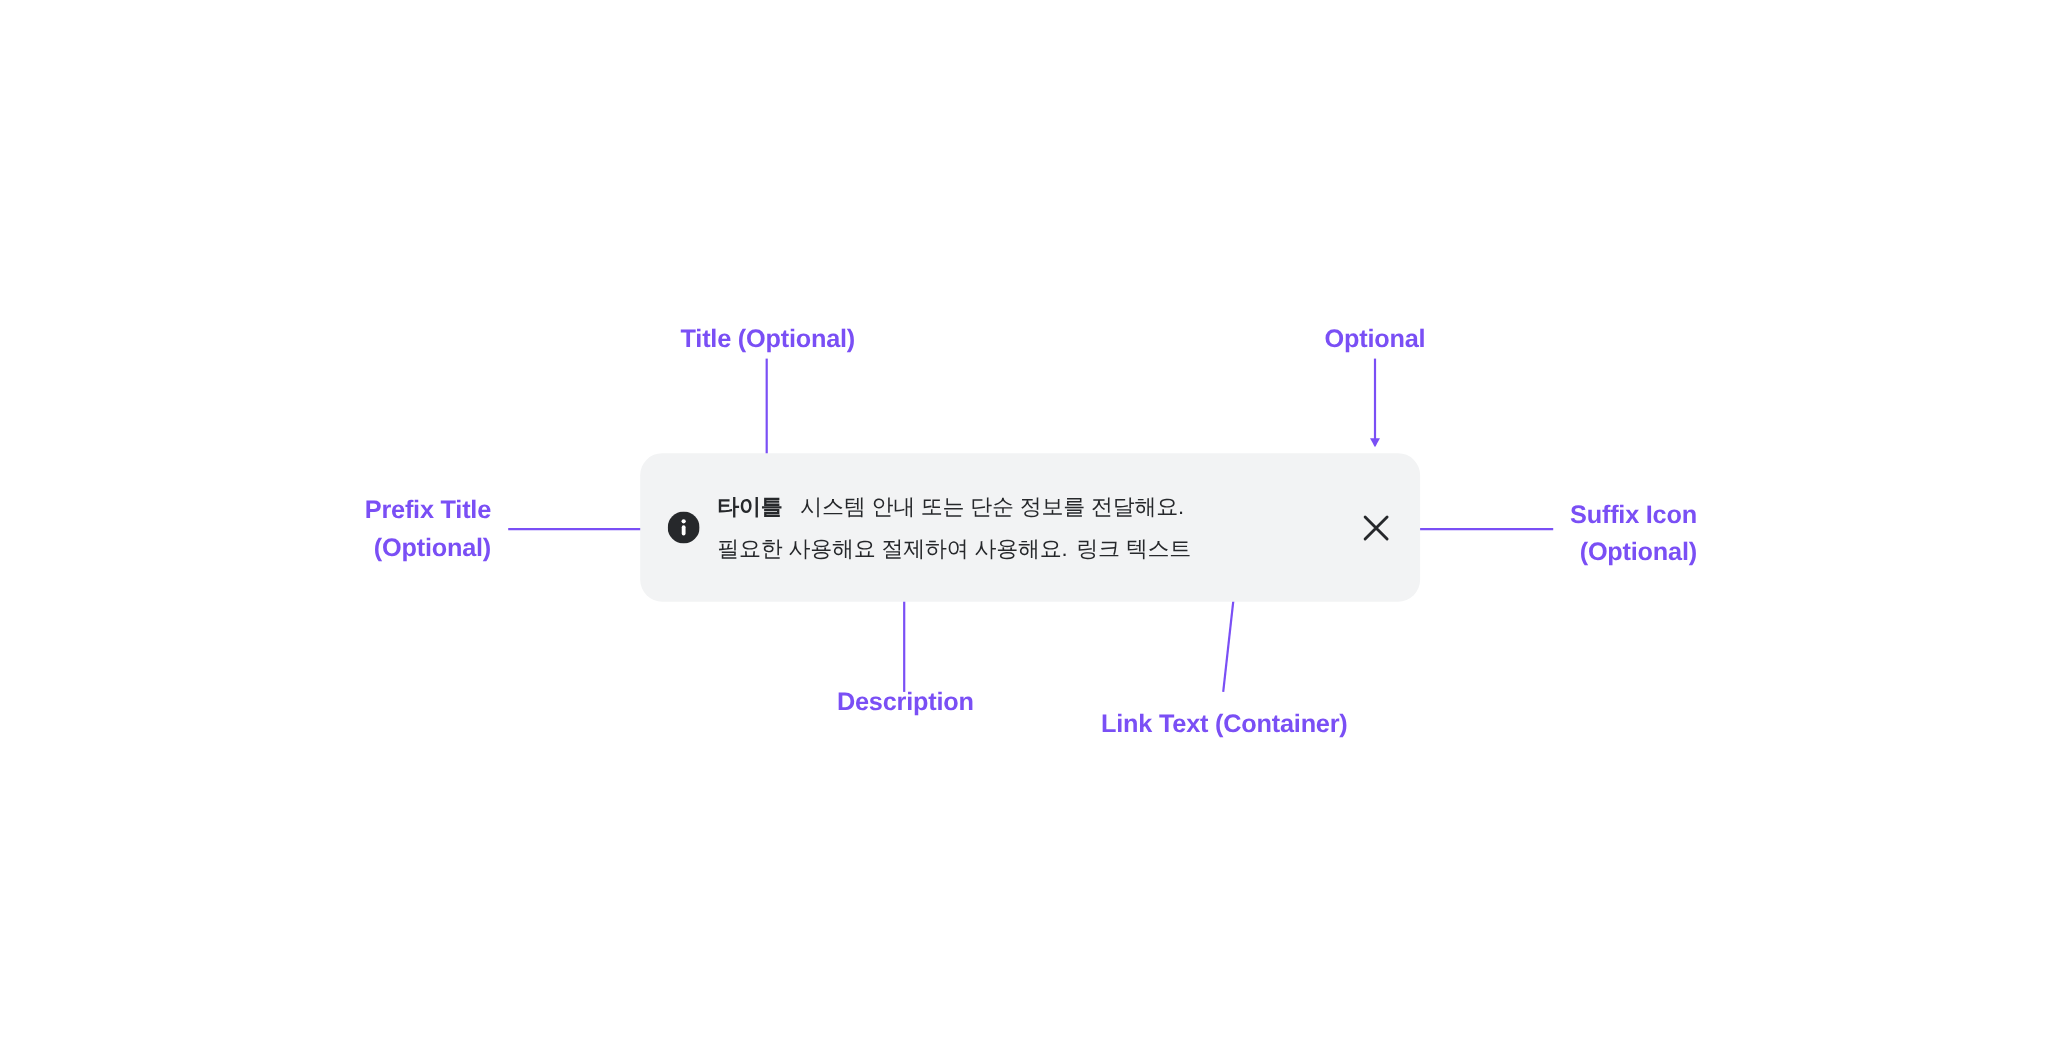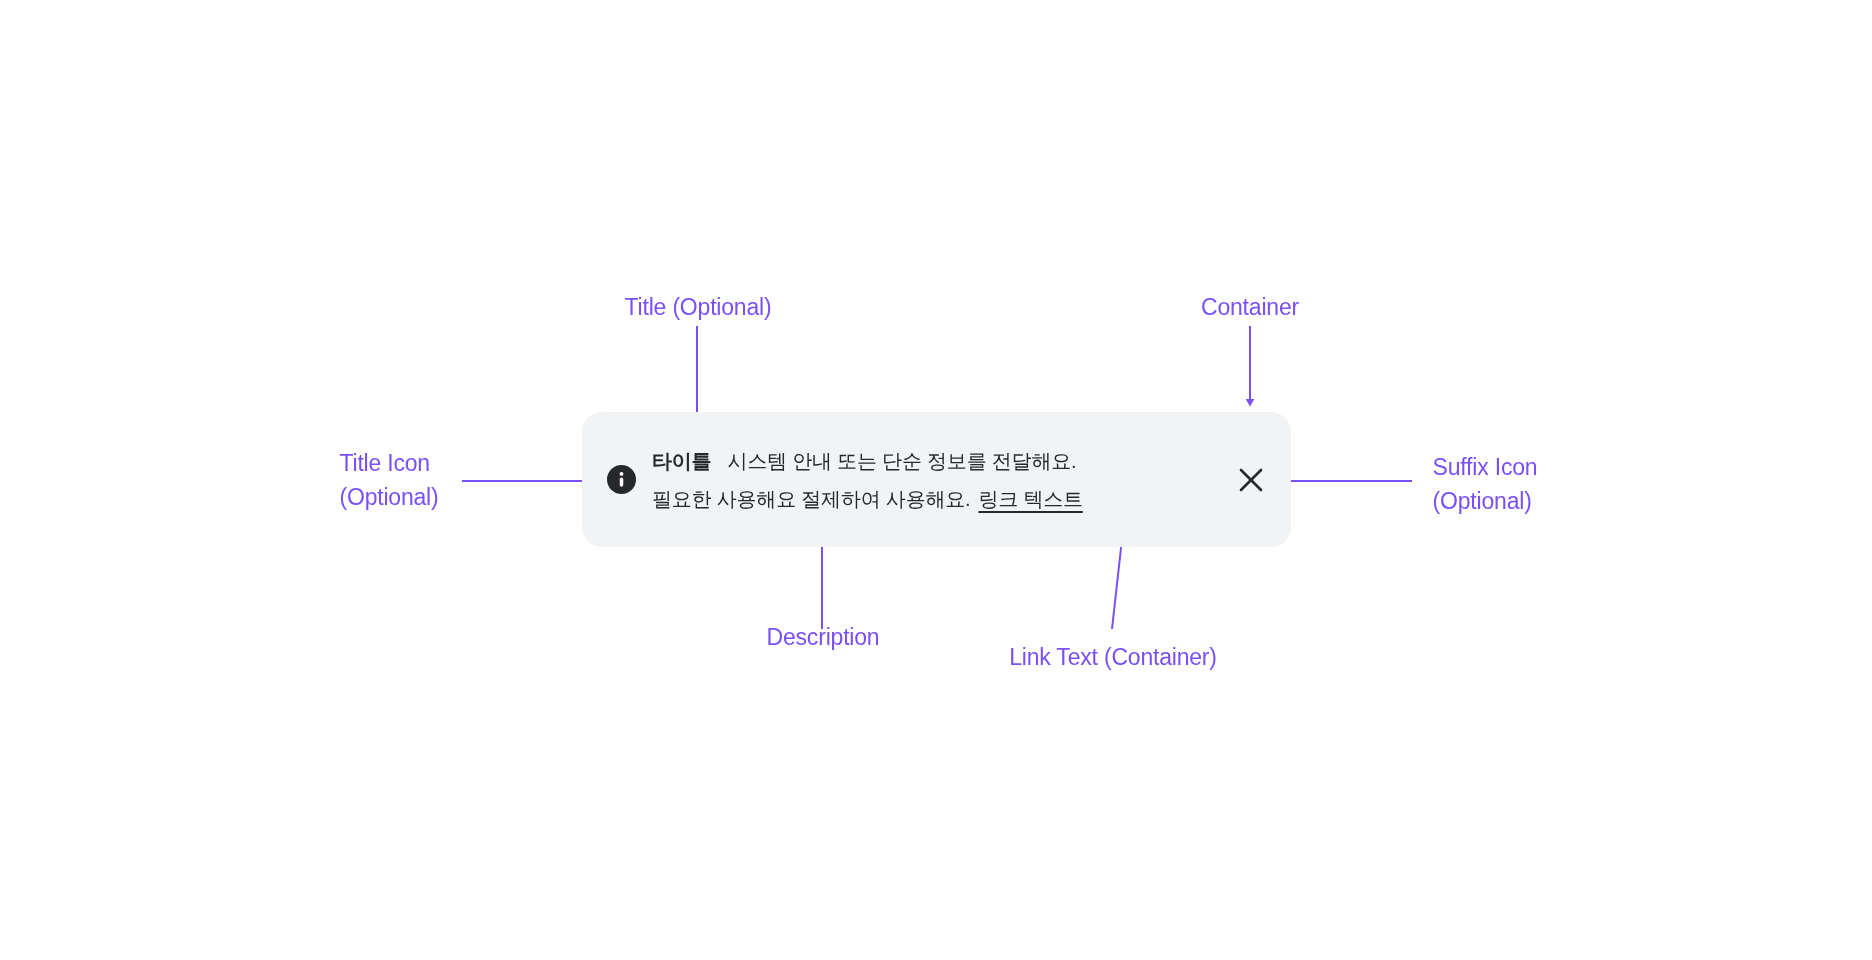--- a/index.html
+++ b/index.html
@@ -43,21 +43,20 @@
     font-size: 20px;
     line-height: 38px;
     letter-spacing: -0.2px;
   }
   .banner-title {
     font-weight: 700;
     margin-right: 16px;
   }
   .banner-link {
     color: var(--color-banner-text, #26282B);
-    text-decoration: underline;
     text-underline-offset: 5px;
     margin-left: 8px;
     cursor: pointer;
   }
   .banner-close {
     flex: 0 0 auto;
     width: 30px;
     height: 30px;
     margin-left: 14px;
     background: transparent;
@@ -70,23 +69,23 @@
   }
   .banner-close svg { display: block; }
 
   
   .annotation-label {
     position: absolute;
     transform: translateX(-50%);
     color: var(--color-annotation, #7A4FF5);
     font-size: 23px;
     line-height: 34px;
-    font-weight: 400;
+    font-weight: 700;
     letter-spacing: -0.2px;
-    text-align: left;
+    text-align: right;
     white-space: nowrap;
   }
 
   
   .arrows-overlay {
     position: absolute;
     left: 0;
     top: 0;
     width: 1872px;
     height: 960px;
@@ -132,24 +131,24 @@
     </div>
     <button class="banner-close">
       <svg width="26" height="26" viewBox="0 0 26 26" xmlns="http://www.w3.org/2000/svg">
         <path d="M3 3 L23 23 M23 3 L3 23" stroke="var(--color-banner-text, #26282B)" stroke-width="2.6" stroke-linecap="round" fill="none"></path>
       </svg>
     </button>
   </div>
 
   <div class="annotation-label" style="left:698px; top:290px;">Title (Optional)</div>
 
-  <div class="annotation-label" style="left:1250px; top:290px;">Container</div>
+  <div class="annotation-label" style="left:1250px; top:290px;">Optional</div>
 
   <div class="annotation-label" style="left:389px; top:446px;">
-    <span>Title Icon</span><br>
+    <span>Prefix Title</span><br>
     <span>(Optional)</span>
   </div>
 
   <div class="annotation-label" style="left:1485px; top:450px;">
     <span>Suffix Icon</span><br>
     <span>(Optional)</span>
   </div>
 
   <div class="annotation-label" style="left:823px; top:620px;">Description</div>
 

